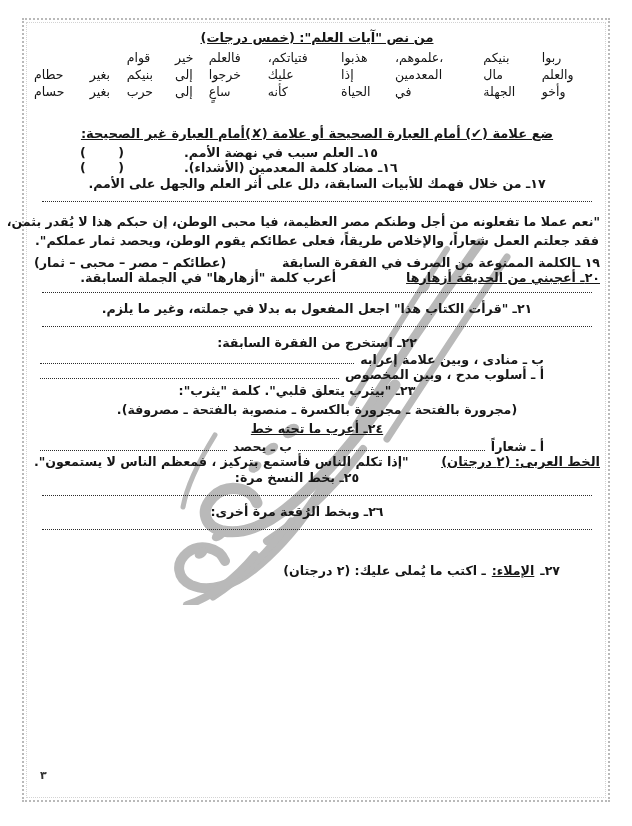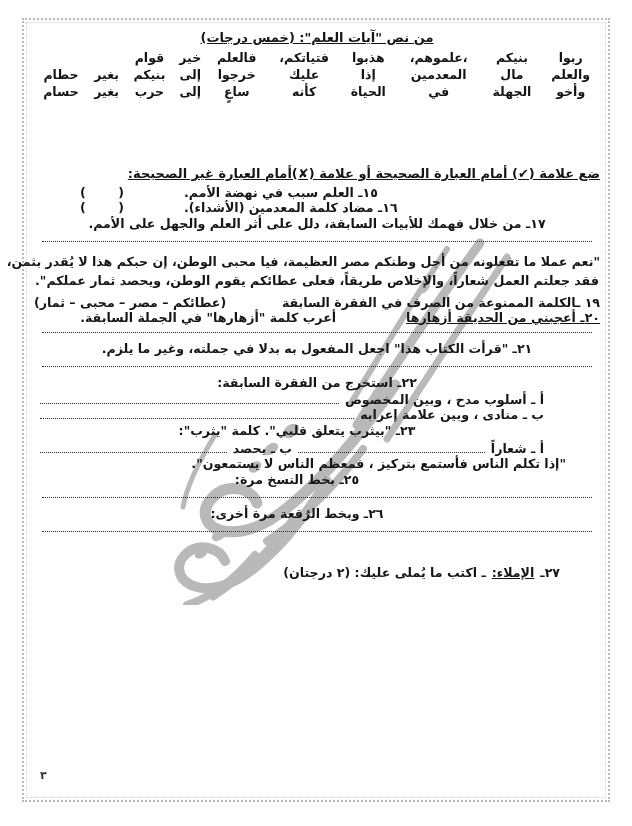--- a/index.html
+++ b/index.html
@@ -66,42 +66,42 @@
 
   
   .poem {
     width: 100%;
     border-collapse: collapse;
     direction: rtl;
     margin-top: 4px;
   }
   .poem td {
     font-size: 12.5px;
-    font-weight: bold;
-    text-align: center;
+    font-weight: normal;
+    text-align: left;
     padding: 1px 0;
     white-space: nowrap;
     color: #141414;
   }
 
   .head-line {
     text-align: center;
     font-size: 13px;
     font-weight: bold;
     text-decoration: underline;
     margin-bottom: 2px;
   }
 
   .sec-title {
     font-size: 13px;
     font-weight: bold;
     text-decoration: underline;
     white-space: nowrap;
   }
-  .sec-title-c { text-align: right; margin-top: 40px; }
+  .sec-title-c { text-align: center; }
 
   .q {
     font-size: 12.6px;
     font-weight: bold;
     line-height: 1.5;
     white-space: nowrap;
   }
   .q-center { text-align: center; }
   .q-right  { text-align: center; }
   .indent-a { padding-right: 56px; }
@@ -280,40 +280,45 @@
 
     <div class="dotline"></div>
 
     <div class="q q-center">٢١ـ  "قرأت الكتاب هذا" اجعل المفعول به بدلا في جملته، وغير ما يلزم.</div>
 
     <div class="dotline"></div>
 
     <div class="q q-right">٢٢ـ استخرج من الفقرة السابقة:</div>
 
     <div class="inline-row indent-a">
+      <span>ب ـ  منادى ،  وبين علامة إعرابه</span>
+      <span class="fill"></span>
+    </div>
+
+    <div class="inline-row indent-a">
       <span>أ ـ  أسلوب مدح ، وبين المخصوص</span>
       <span class="fill"></span>
     </div>
 
-    <div class="inline-row indent-a">
-      <span>ب ـ  منادى ،  وبين علامة إعرابه</span>
-      <span class="fill"></span>
-    </div>
-
     <div class="q q-right indent-b">٢٣ـ  "بيثرب  يتعلق قلبي". كلمة "يثرب":</div>
-
+    <div class="q q-center">(مجرورة بالفتحة ـ مجرورة بالكسرة ـ منصوبة بالفتحة ـ مصروفة).</div>
+
+    <div class="q q-right">
+      <span class="u">٢٤ـ أعرب ما تحته خط</span>
+    </div>
 
     <div class="inline-row indent-a">
       <span>أ ـ  شعاراً</span>
       <span class="fill"></span>
       <span>ب ـ  يحصد</span>
       <span class="fill"></span>
     </div>
 
     <div class="inline-row">
+      <span class="sec-title">الخط العربى: (٢ درجتان)</span>
       <span class="spacer-sm"></span>
       <span>"إذا تكلم الناس فأستمع بتركيز ، فمعظم الناس لا يستمعون".</span>
     </div>
 
     <div class="q q-right indent-b">٢٥ـ بخط النسخ مرة:</div>
 
     <div class="dotline"></div>
 
     <div class="q q-right indent-b">٢٦ـ وبخط الرُقعة مرة أخرى:</div>
 

